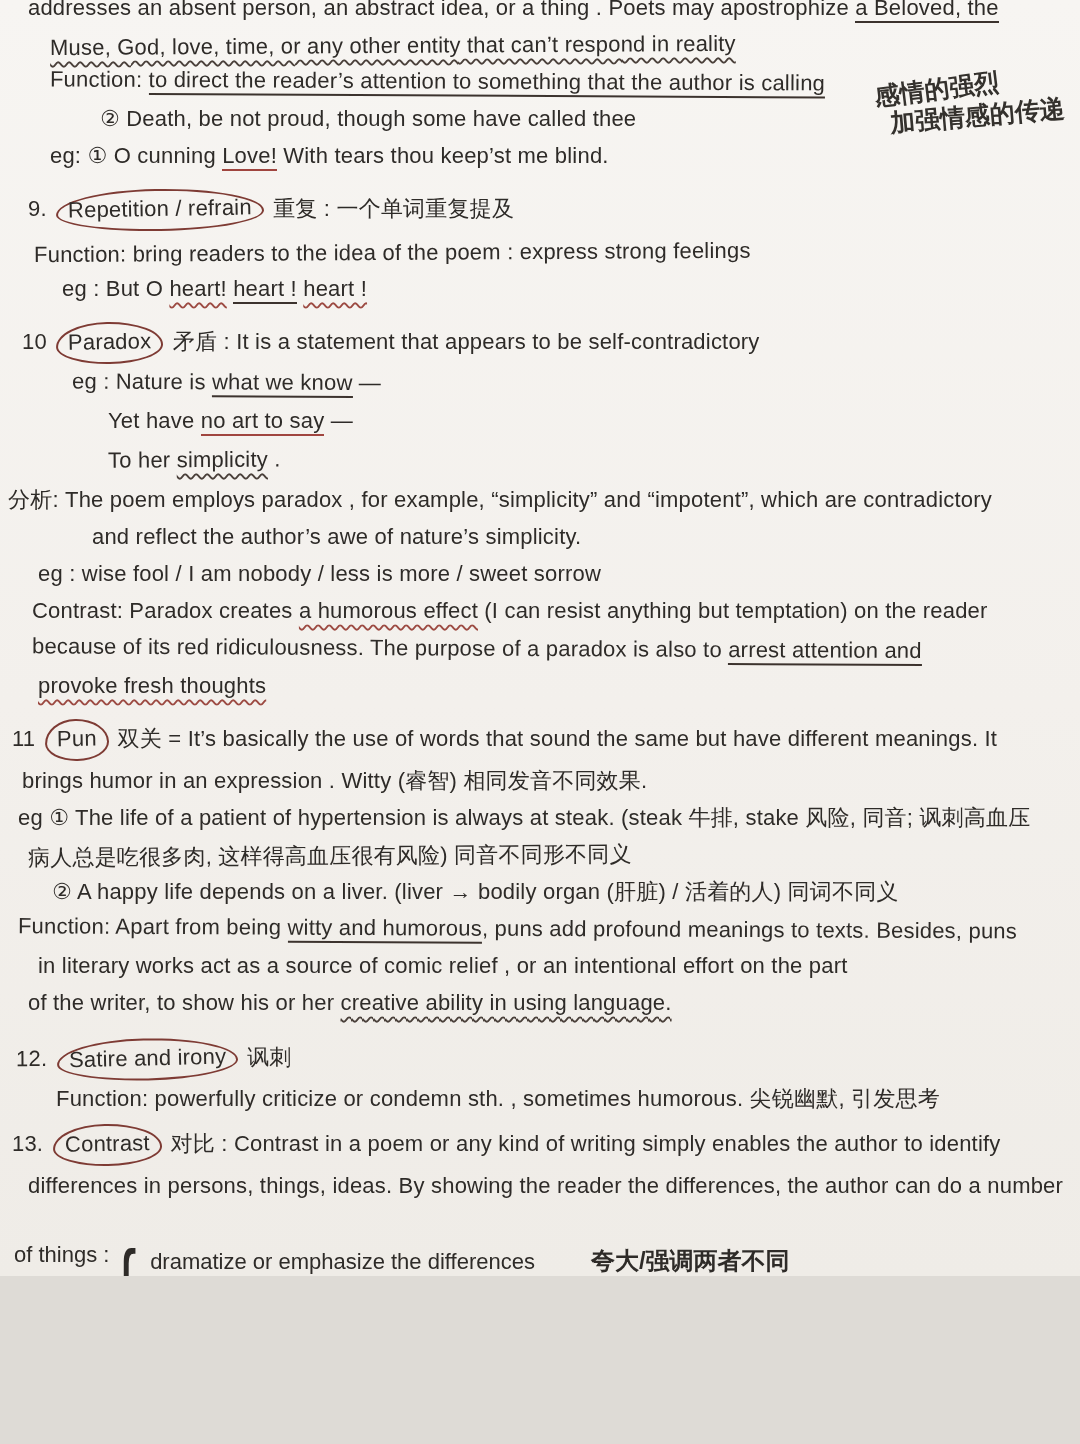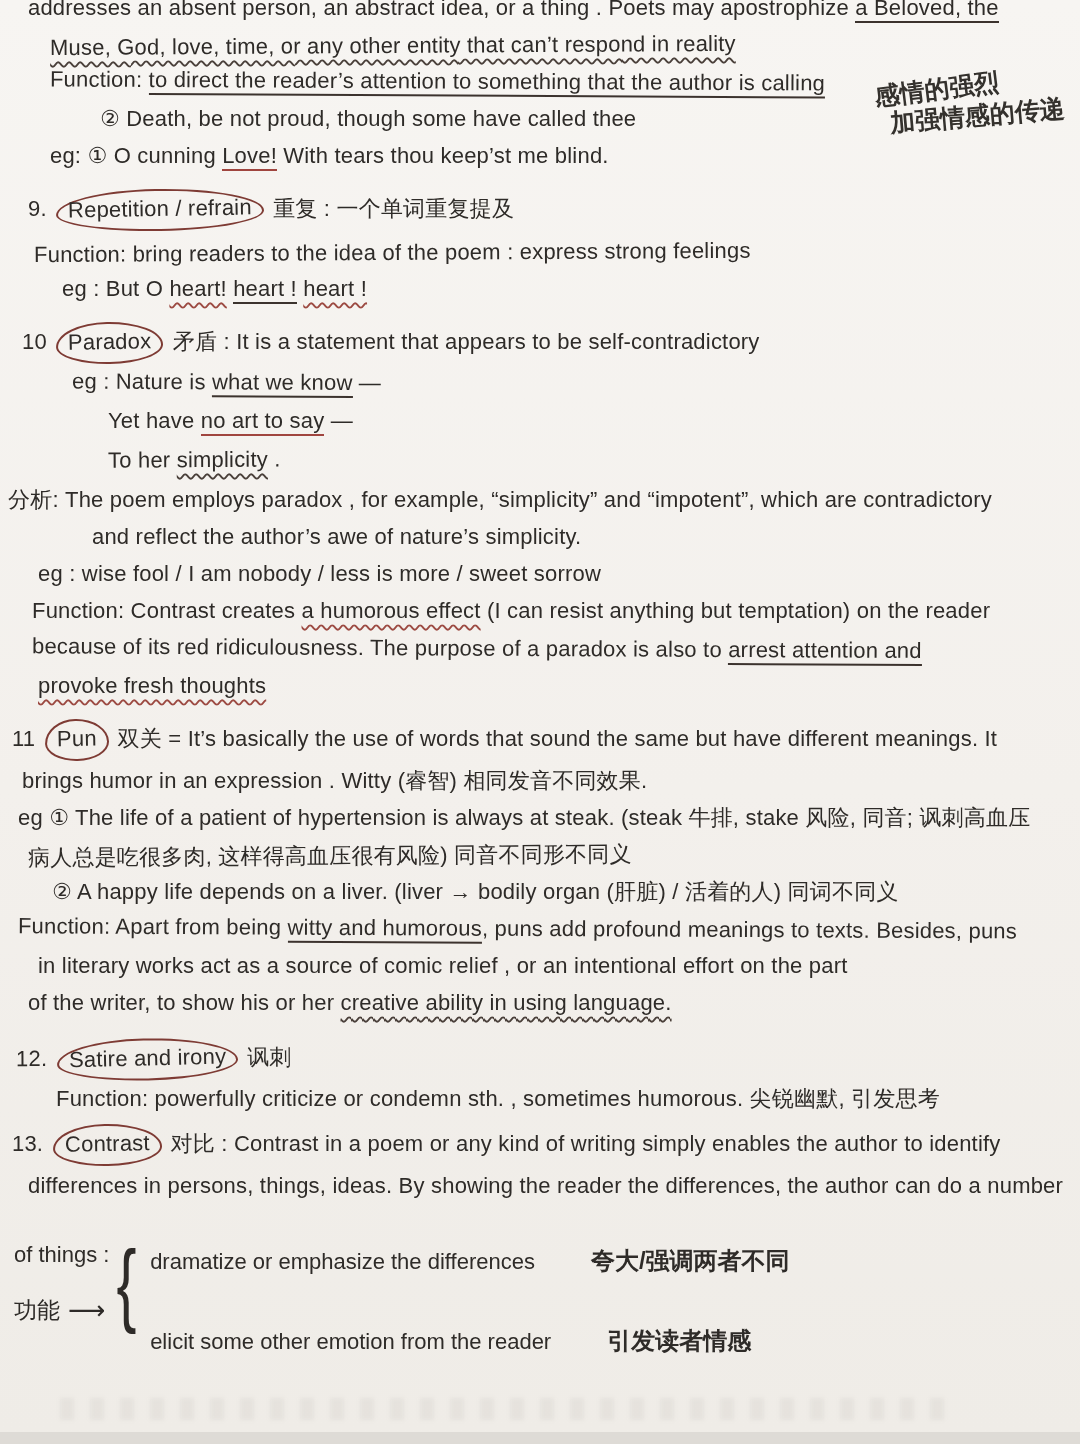--- a/index.html
+++ b/index.html
@@ -1,18 +1,18 @@
 <!DOCTYPE html>
 <html><head>
 <meta charset="utf-8">
 <style>
   html,body{margin:0;padding:0;background:#dedbd6;}
   .page{
     position:relative;
-    width:1080px;height:1432px;
+    width:1080px;height:1276px;
     margin:0 auto;
     background:linear-gradient(180deg,#f7f5f2 0%,#f3f0ec 55%,#efece7 100%);
     overflow:hidden;
     font-family:"Liberation Sans","DejaVu Sans",sans-serif;
     color:#2e2b28;
   }
   .content{padding-top:0;margin-top:-9px;}
   .line{
     font-size:22px;
     line-height:1.55;
@@ -81,21 +81,21 @@
       <div class="line sec" style="padding-left: 28px;"><span>9. </span><span class="circle">Repetition / refrain</span><span> 重复 : 一个单词重复提及</span></div>
       <div class="line" style="padding-left: 34px;"><span>Function: bring readers to the idea of the poem : express strong feelings</span></div>
       <div class="line" style="padding-left: 62px;"><span>eg : But O </span><span class="u-wavy-red">heart!</span><span> </span><span class="u-solid">heart !</span><span> </span><span class="u-wavy-red">heart !</span></div>
       <div class="line sec" style="padding-left: 22px;"><span>10 </span><span class="circle">Paradox</span><span> 矛盾 : It is a statement that appears to be self-contradictory</span></div>
       <div class="line" style="padding-left: 72px;"><span>eg : Nature is </span><span class="u-solid">what we know</span><span> —</span></div>
       <div class="line" style="padding-left: 108px;"><span>Yet have </span><span class="u-red">no art to say</span><span> —</span></div>
       <div class="line" style="padding-left: 108px;"><span>To her </span><span class="u-wavy">simplicity</span><span> .</span></div>
       <div class="line sec-sm" style="padding-left: 8px;"><span>分析: The poem employs paradox , for example, “simplicity” and “impotent”, which are contradictory</span></div>
       <div class="line" style="padding-left: 92px;"><span>and reflect the author’s awe of nature’s simplicity.</span></div>
       <div class="line" style="padding-left: 38px;"><span>eg : wise fool / I am nobody / less is more / sweet sorrow</span></div>
-      <div class="line" style="padding-left: 32px;"><span>Function: Contrast creates </span><span class="u-wavy-red">a humorous effect</span><span> (I can resist anything but temptation) on the reader</span></div>
+      <div class="line" style="padding-left: 32px;"><span>Contrast: Paradox creates </span><span class="u-wavy-red">a humorous effect</span><span> (I can resist anything but temptation) on the reader</span></div>
       <div class="line" style="padding-left: 32px;"><span>because of its red ridiculousness. The purpose of a paradox is also to </span><span class="u-solid">arrest attention and</span></div>
       <div class="line" style="padding-left: 38px;"><span class="u-wavy-red">provoke fresh thoughts</span></div>
       <div class="line sec" style="padding-left: 12px;"><span>11 </span><span class="circle">Pun</span><span> 双关 = It’s basically the use of words that sound the same but have different meanings. It</span></div>
       <div class="line" style="padding-left: 22px;"><span>brings humor in an expression . Witty (睿智) 相同发音不同效果.</span></div>
       <div class="line" style="padding-left: 18px;"><span>eg ① The life of a patient of hypertension is always at steak. (steak 牛排, stake 风险, 同音; 讽刺高血压</span></div>
       <div class="line" style="padding-left: 28px;"><span>病人总是吃很多肉, 这样得高血压很有风险)   同音不同形不同义</span></div>
       <div class="line" style="padding-left: 52px;"><span>② A happy life depends on a liver. (liver → bodily organ (肝脏) / 活着的人) 同词不同义</span></div>
       <div class="line" style="padding-left: 18px;"><span>Function: Apart from being </span><span class="u-solid">witty and humorous</span><span>, puns add profound meanings to texts. Besides, puns</span></div>
       <div class="line" style="padding-left: 38px;"><span>in literary works act as a source of comic relief , or an intentional effort on the part</span></div>
       <div class="line" style="padding-left: 28px;"><span>of the writer, to show his or her </span><span class="u-wavy">creative ability in using language.</span></div>

